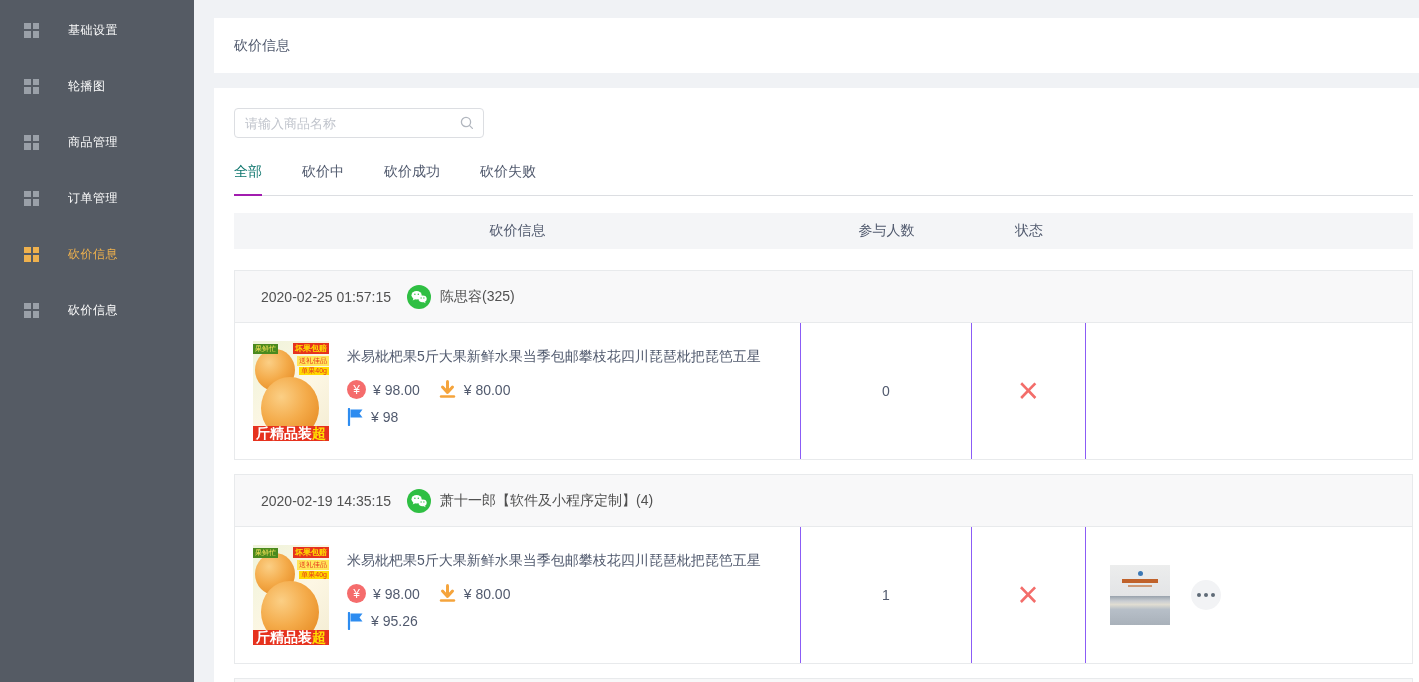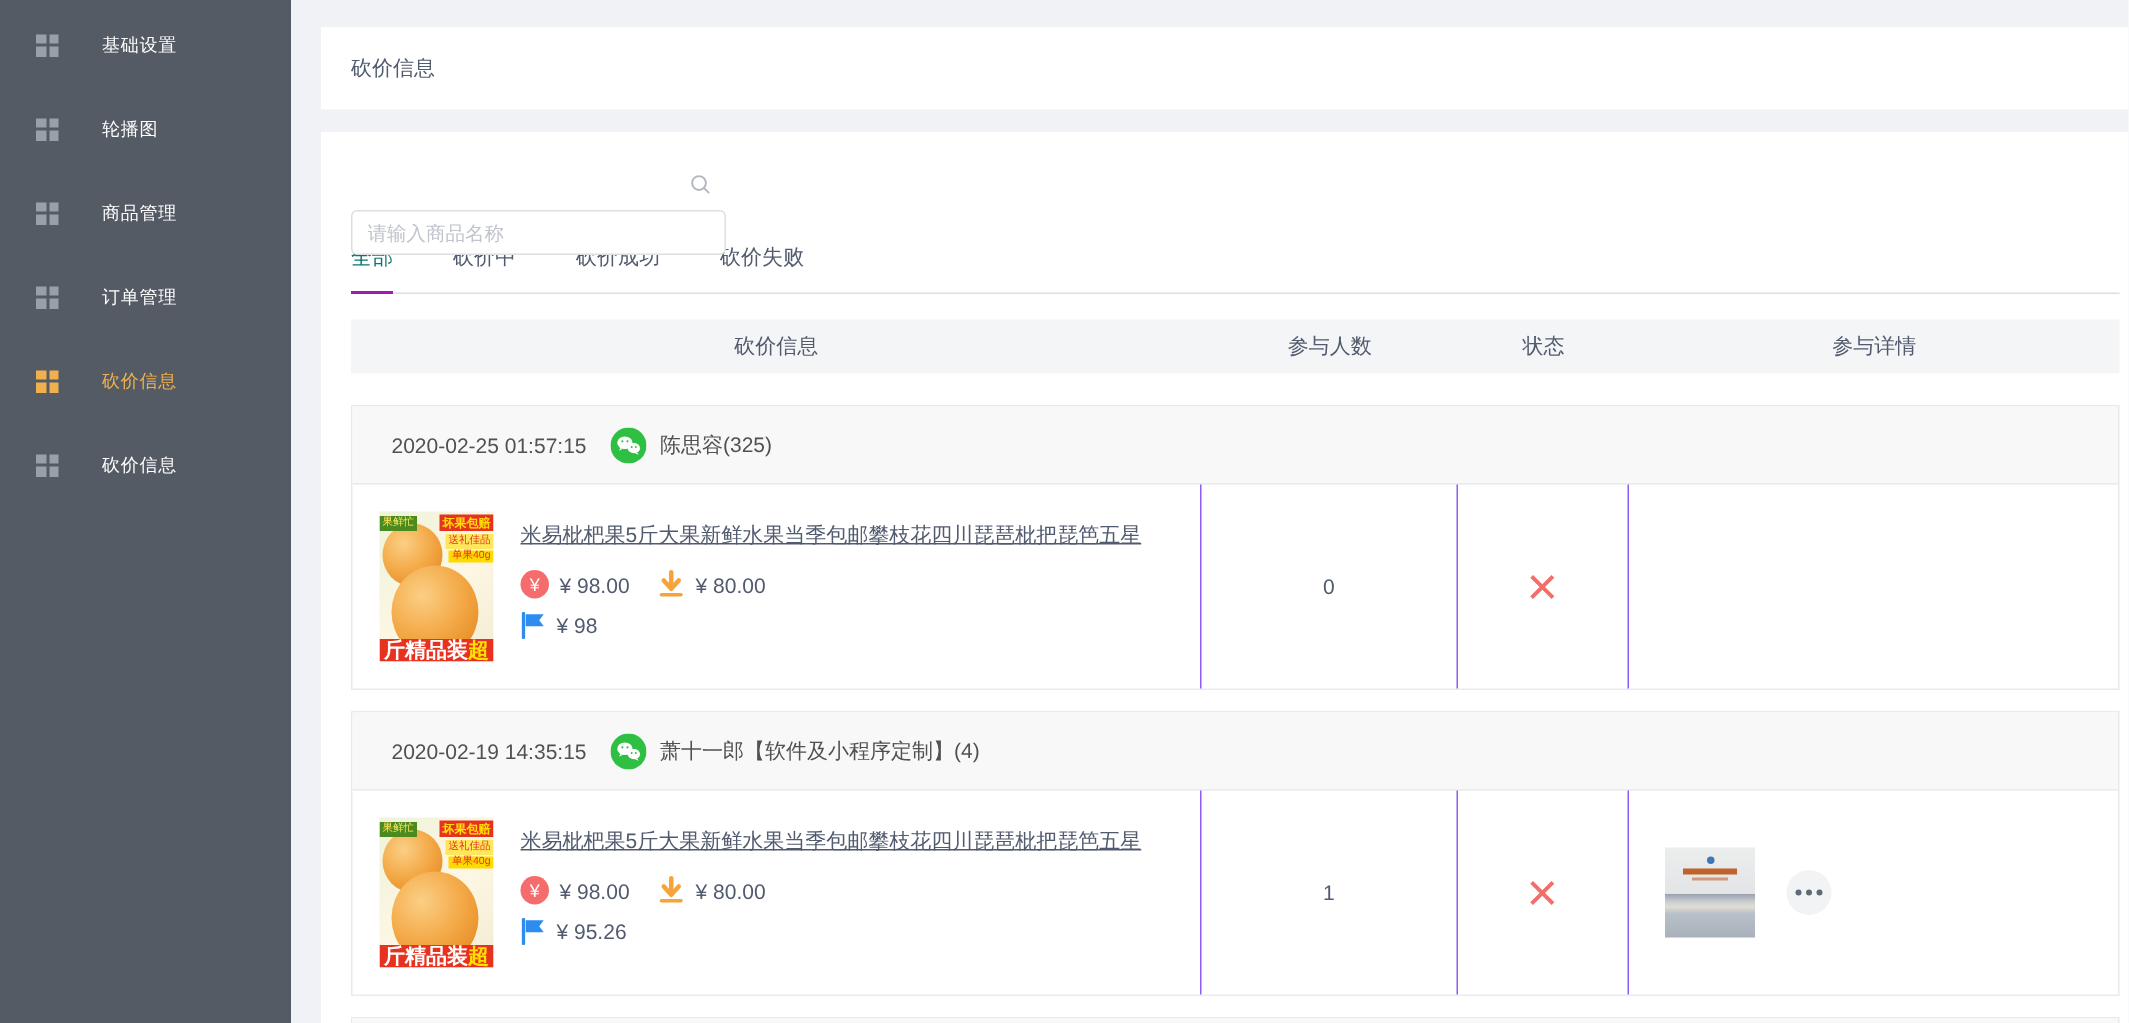--- a/index.html
+++ b/index.html
@@ -33,21 +33,21 @@
   }
   .content {
     margin-top:15px; background:#fff; height:594px;
     padding:20px 6px 0 20px;
   }
   
   .search-box { position:relative; width:250px; height:30px; }
   .search-box input {
     width:100%; height:30px; border:1px solid #dcdee2; border-radius:4px;
     padding:0 32px 0 10px; font-size:13px; color:#515a6e; outline:none;
-    font-family:inherit; background:#fff;margin-top:32px;
+    font-family:inherit; background:#fff;
   }
   .search-box input::placeholder { color:#c0c4cc; }
   .search-icon { position:absolute; right:9px; top:7px; width:16px; height:16px; cursor:pointer; }
   
   .tabs { margin-top:24px; display:flex; border-bottom:1px solid #dcdee2; width:1179px; }
   .tab {
     font-size:14px; color:#515a6e; padding-bottom:13px; margin-right:40px;
     cursor:pointer; line-height:19px;
   }
   .tab.active { color:#0f766e; border-bottom:2px solid #a21caf; margin-bottom:-1px; }
@@ -83,21 +83,21 @@
   .tag-tl { top:3px; left:0; background:#4a8a1e; color:#ffe65a; font-size:7px; padding:1px 2px; }
   .tag-tr1 { top:2px; right:0; background:#e6321e; color:#ffe000; font-size:8px; font-weight:bold; padding:1px 2px; }
   .tag-tr2 { top:15px; right:0; background:#ffe65a; color:#e6321e; font-size:7px; padding:1px 2px; }
   .tag-tr3 { top:26px; right:0; background:#ffd900; color:#e6321e; font-size:7px; padding:0 2px; }
   .strip {
     position:absolute; bottom:0; left:0; right:0; height:15px; background:#e6321e;
     color:#fff; font-size:14px; font-weight:bold; text-align:center; line-height:15px;
   }
   .strip em { font-style:normal; color:#ffe000; }
   .pinfo { padding-top:5px; font-size:14px; color:#515a6e; }
-  .ptitle { line-height:20px; margin-bottom:14px;text-decoration:underline; }
+  .ptitle { line-height:20px; margin-bottom:14px; }
   .prow { display:flex; align-items:center; margin-bottom:9px; }
   .yen-badge {
     width:19px; height:19px; border-radius:50%; background:#f56c6c; color:#fff;
     font-size:12px; display:inline-flex; align-items:center; justify-content:center; flex:none;
   }
   .prow .pval { margin-left:7px; margin-right:18px; }
   .prow svg { flex:none; }
   
   .count { font-size:14px; color:#515a6e; }
   .xmark { font-size:36px; font-weight:300; color:#f36d6a; line-height:1; }
@@ -197,21 +197,20 @@
       <div class="tab active">全部</div>
       <div class="tab">砍价中</div>
       <div class="tab">砍价成功</div>
       <div class="tab">砍价失败</div>
     </div>
 
     <div class="thead">
       <div class="th c1">砍价信息</div>
       <div class="th c2">参与人数</div>
       <div class="th c3">状态</div>
-      <div class="th c4">参与详情</div>
     </div>
 
     <div class="group g1">
       <div class="band">
         <span>2020-02-25 01:57:15</span>
         <span class="wx">
           <svg viewBox="0 0 24 24" width="24" height="24">
             <circle cx="12" cy="12" r="12" fill="#2fbf43"></circle>
             <ellipse cx="9.6" cy="10.2" rx="5.1" ry="4.2" fill="#fff"></ellipse>
             <path d="M6.6 13.6 L5.6 15.5 L8.2 14.2 Z" fill="#fff"></path>

